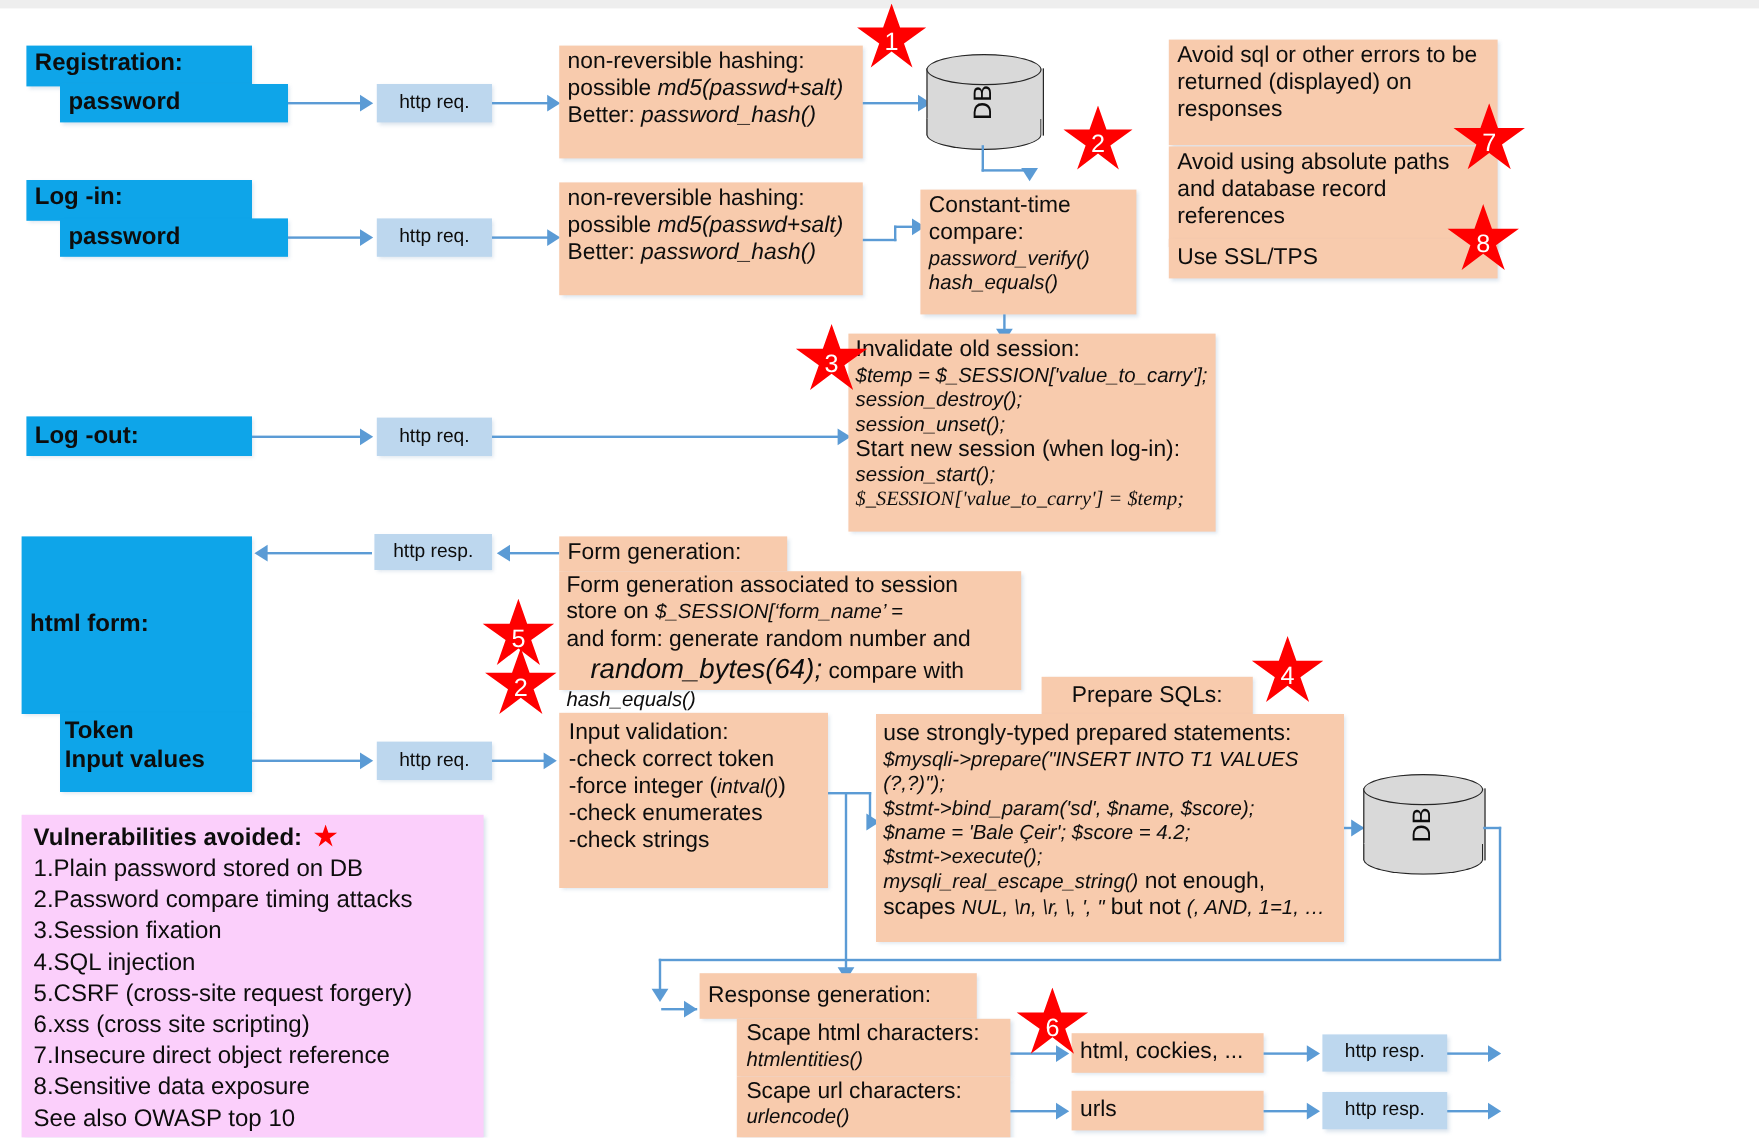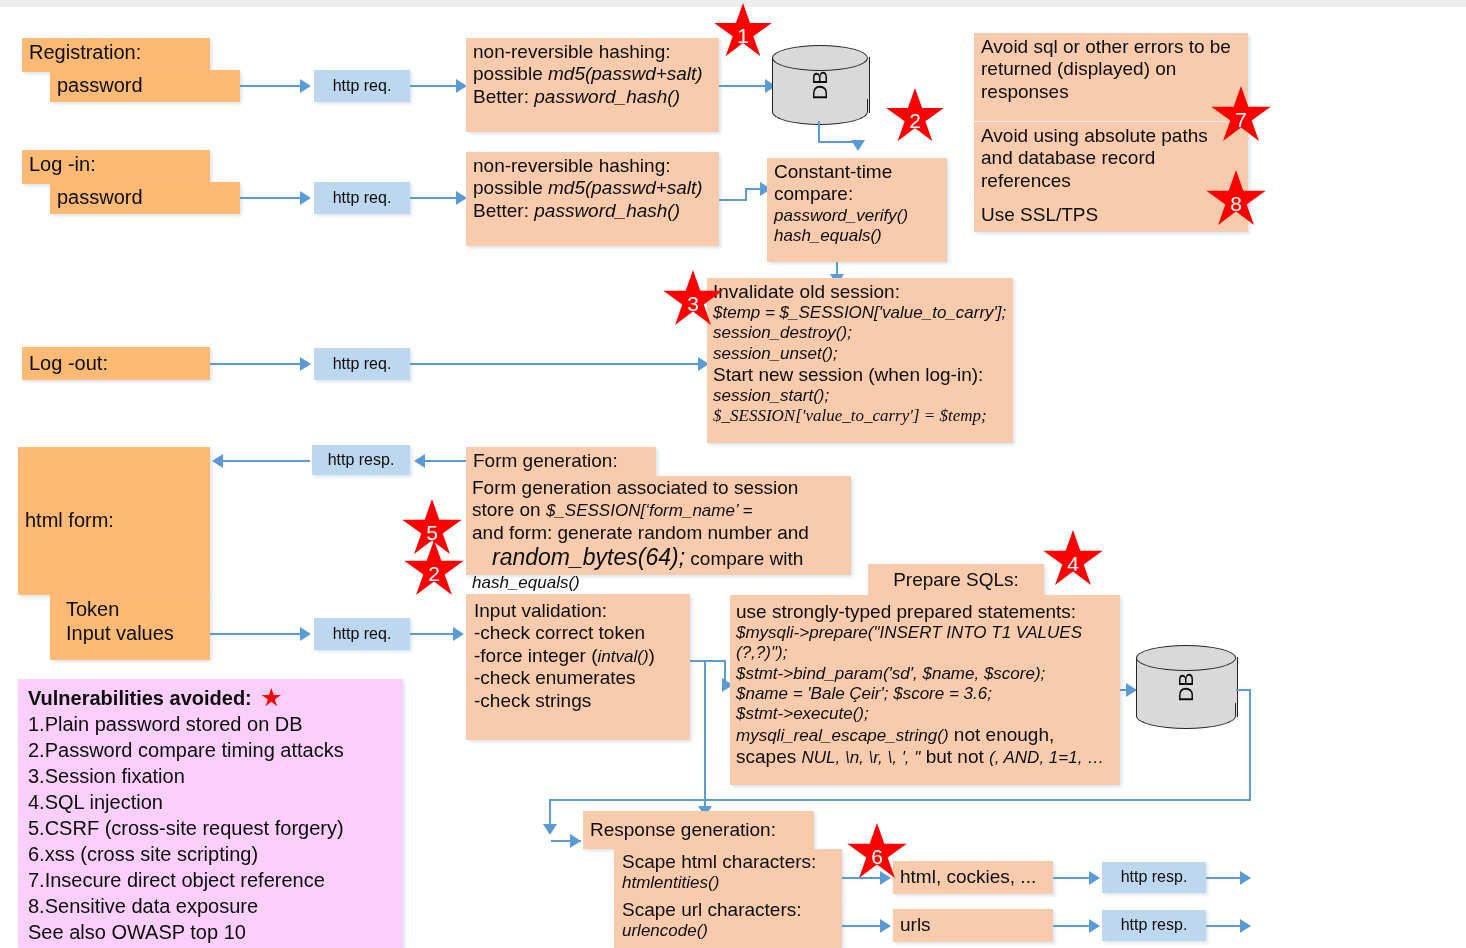--- a/index.html
+++ b/index.html
@@ -6,21 +6,21 @@
   body{
     width:1466px;height:948px;position:relative;overflow:hidden;
     background:#ffffff;
     font-family:"Liberation Sans",sans-serif;
     color:#0d0d0d;
   }
   #topstrip{position:absolute;left:0;top:0;width:1466px;height:7px;background:#eeeeee;}
   .box{position:absolute;box-sizing:border-box;line-height:1.18;
        box-shadow:2px 2px 3px rgba(140,170,200,.30);}
   .peach{background:#f8cbad;}
-  .yellow{background:#fdba74;}
+  .yellow{background:#0ea5e9;font-weight:bold;}
   .blue{background:#bdd7ee;}
   .pink{background:#fbcffb;}
   .ctr{display:flex;align-items:center;justify-content:center;}
   .vmid{display:flex;align-items:center;}
   .pad{padding:3px 7px;}
   .it{font-style:italic;}
   .b{font-weight:bold;}
 
   
   .cyl{position:absolute;}
@@ -160,21 +160,21 @@
   <div class="it" style="font-size:17px;">session_destroy();</div>
   <div class="it" style="font-size:17px;">session_unset();</div>
   <div>Start new session (when log-in):</div>
   <div class="it" style="font-size:17px;">session_start();</div>
   <div class="it" style="font-size:17px;font-family:Liberation Serif, serif;">$_SESSION['value_to_carry'] = $temp;</div>
 </div>
 
 <div class="box yellow pad vmid" style="left:18px;top:447px;width:192px;height:148px;font-size:20px;">
   <span>html form:</span>
 </div>
-<div class="box yellow" style="left:50px;top:594px;width:160px;height:66px;font-size:20px;padding:4px 16px;">
+<div class="box yellow" style="left:50px;top:594px;width:160px;height:66px;font-size:20px;padding:4px 4px;">
   <div>Token</div>
   <div>Input values</div>
 </div>
 
 <div class="ahl" style="left:212px;top:454px;"></div>
 <div class="ln lnh" style="left:222px;top:460px;width:88px;"></div>
 <div class="box blue ctr" style="left:312px;top:445px;width:98px;height:30px;font-size:16px;">
   <span>http resp.</span>
 </div>
 <div class="ahl" style="left:414px;top:454px;"></div>
@@ -219,21 +219,21 @@
 <div class="ln lnv" style="left:704px;top:660px;height:150px;"></div>
 <div class="av" style="left:698px;top:806px;"></div>
 
 <div class="box peach ctr" style="left:868px;top:564px;width:176px;height:33px;font-size:19px;">
   <span>Prepare SQLs:</span>
 </div>
 <div class="box peach" style="left:730px;top:595px;width:390px;height:190px;font-size:19px;padding:6px 6px;">
   <div>use strongly-typed prepared statements:</div>
   <div class="it" style="font-size:17px;">$mysqli-&gt;prepare("INSERT INTO T1 VALUES (?,?)");</div>
   <div class="it" style="font-size:17px;">$stmt-&gt;bind_param('sd', $name, $score);</div>
-  <div class="it" style="font-size:17px;">$name = 'Bale Çeir'; $score = 3.6;</div>
+  <div class="it" style="font-size:17px;">$name = 'Bale Çeir'; $score = 4.2;</div>
   <div class="it" style="font-size:17px;">$stmt-&gt;execute();</div>
   <div>
     <span class="it" style="font-size:17px;"> mysqli_real_escape_string()</span><span> not enough,</span>
   </div>
   <div>
     <span>scapes </span><span class="it" style="font-size:17px;">NUL, \n, \r, \, ', "</span><span> but not </span><span class="it" style="font-size:17px;">(, AND, 1=1, …</span>
   </div>
 </div>
 <div class="ln lnh" style="left:1120px;top:689px;width:28px;"></div>
 <div class="ah" style="left:1126px;top:683px;"></div>

